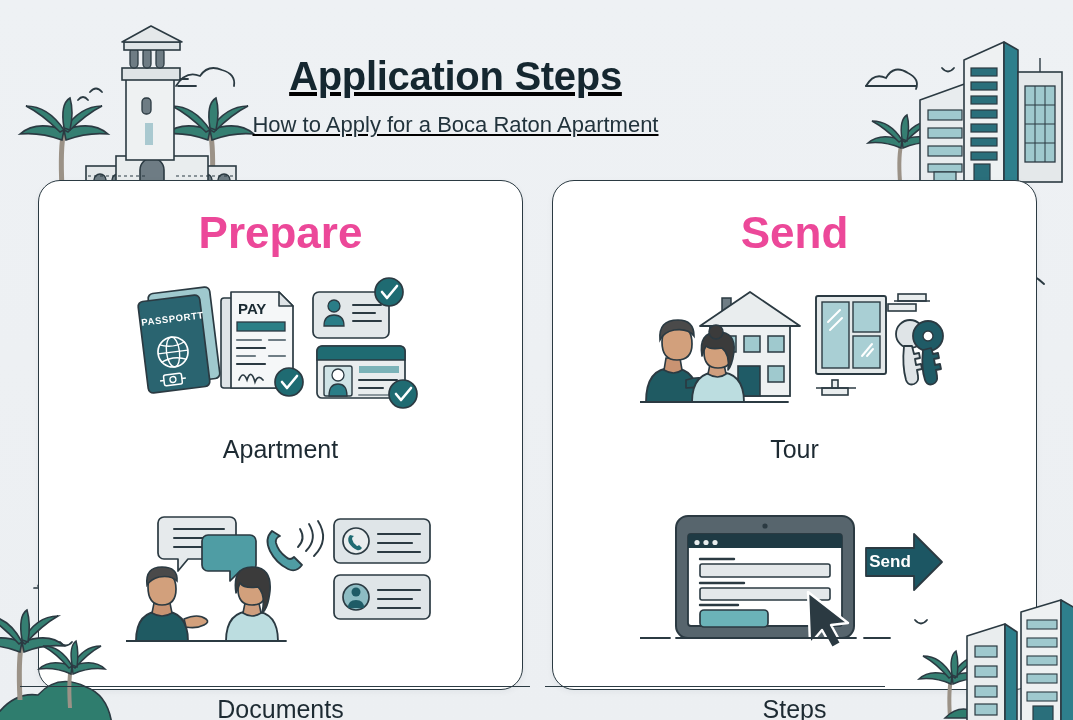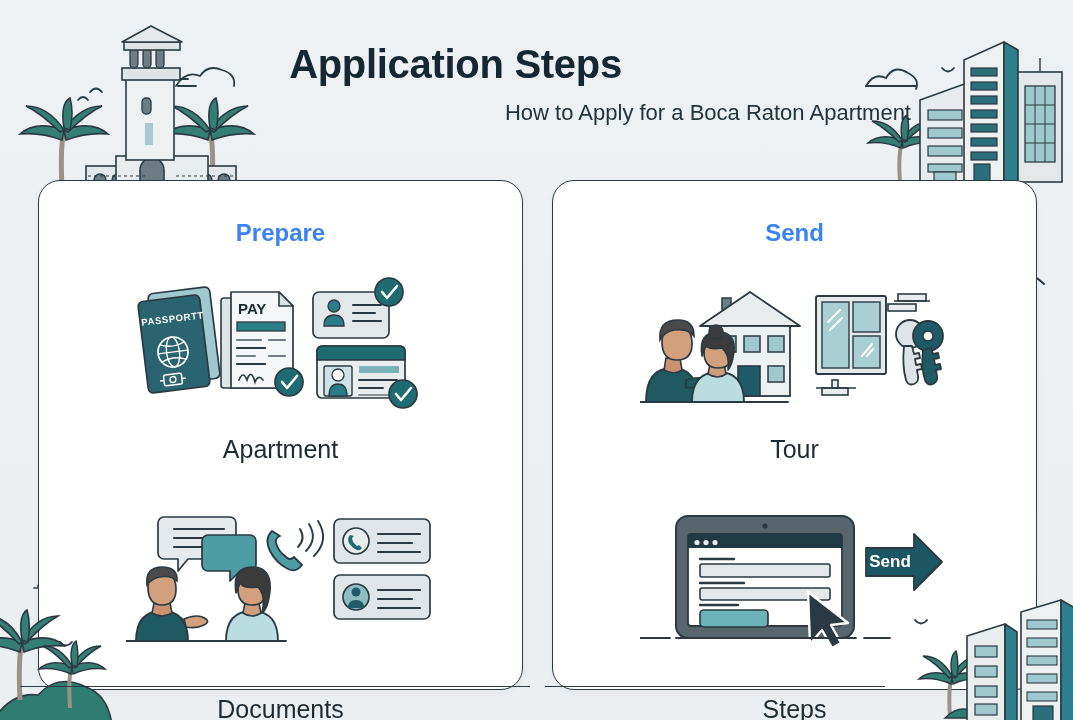--- a/index.html
+++ b/index.html
@@ -9,38 +9,38 @@
     background:#eef1f4;
     position:relative;
   }
   .stage{position:absolute;inset:0;background:linear-gradient(180deg,#eef1f4 0%,#eceff2 100%);}
 
   
   .deco{position:absolute;pointer-events:none;}
   .deco svg{display:block;overflow:visible;}
 
   
-  .header{position:absolute;left:0;top:40px;width:911px;text-align:center;z-index:6;}
+  .header{position:absolute;left:0;top:52px;width:911px;text-align:center;z-index:6;text-decoration:underline;}
   .title{
     font-size:40px;font-weight:bold;color:#152730;letter-spacing:-0.3px;
     line-height:48px;margin:0;
   }
   .subtitle{
-    font-size:22px;color:#22333c;line-height:30px;margin:10px 0 0 0;font-weight:normal;text-align:right;
+    font-size:22px;color:#22333c;line-height:30px;margin:10px 0 0 0;font-weight:normal;
   }
 
   
   .cards{position:absolute;left:38px;top:180px;width:999px;height:510px;display:flex;gap:29px;z-index:4;}
   .card{
     flex:1;background:#ffffff;border:1.6px solid #2b3a42;border-radius:22px;
     position:relative;display:flex;flex-direction:column;align-items:center;
     box-shadow:0 2px 6px rgba(25,40,50,.05);
   }
   .card-title{
-    font-size:24px;font-weight:bold;color:#3b82f6;margin-top:33px;line-height:38px;
+    font-size:44px;font-weight:bold;color:#ec4899;margin-top:33px;line-height:38px;
   }
   .step{width:100%;display:flex;flex-direction:column;align-items:center;}
   .step-art{height:150px;display:flex;align-items:flex-end;justify-content:center;}
   .step-label{font-size:25px;color:#1d2a32;margin-top:14px;line-height:30px;}
   .step-1{margin-top:18px;}
   .step-2{margin-top:40px;gap:26px;}
 
   .baseline{
     position:absolute;height:0;border-top:1.6px solid #2b3a42;
     z-index:5;

